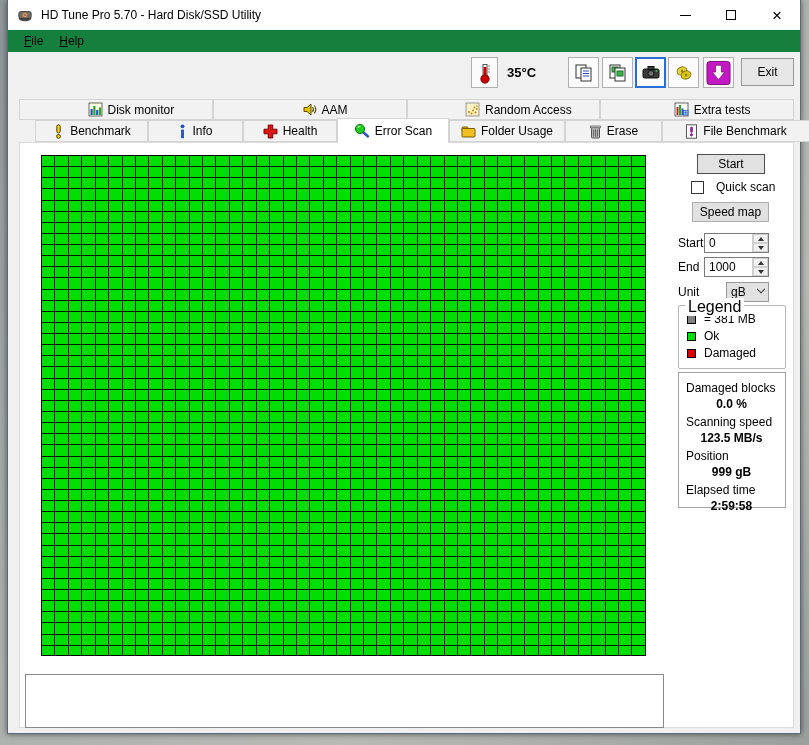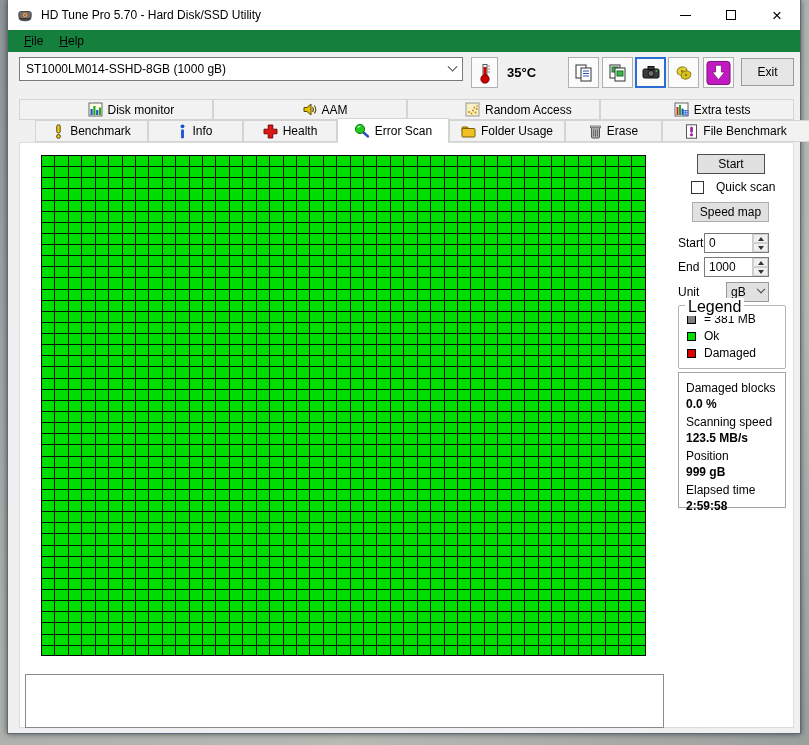--- a/index.html
+++ b/index.html
@@ -98,21 +98,21 @@
   .legend-title { position:absolute; top:-8px; left:6px; background:#fff; padding:0 3px; font-size:16px; }
   .legend-item { display:flex; align-items:center; gap:8px; margin-top:3px; }
   .swatch { width:9px; height:9px; border:1px solid #000; flex:none; }
   .sw-block { background:#808080; } .sw-ok { background:#00dd00; } .sw-damaged { background:#dd0000; }
   
   .status-box {
     position:absolute; left:658px; top:229px; width:108px; height:136px;
     border:1px solid #a5a5a5; padding:6px 8px 0 7px;
   }
   .stat-label { font-size:12px; margin-top:2px; }
-  .stat-value { font-size:12px; font-weight:bold; text-align:left; margin:2px 0 4px 0; }
+  .stat-value { font-size:12px; font-weight:bold; text-align:center; margin:2px 0 4px 0; }
   
   .message-box {
     position:absolute; left:5px; top:531px; width:639px; height:54px;
     background:#fff; border:1px solid #8a8a8a;
   }
 </style>
 </head>
 <body>
 
 <div class="window">
@@ -137,24 +137,20 @@
         </div>
     </div>
   </div>
 
   <div class="menubar">
     <span class="menu-item">File</span>
     <span class="menu-item">Help</span>
   </div>
 
   <div class="toolbar">
-    <div class="combo">
-      <span>ST1000LM014-SSHD-8GB (1000 gB)</span>
-      <span class="combo-chevron"></span>
-    </div>
 
     <div class="tool-btn temp-btn">
       <svg width="12" height="24" viewBox="0 0 12 24">
         <line x1="6" y1="3" x2="6" y2="15" stroke="#555" stroke-width="5"></line>
         <line x1="6" y1="4" x2="6" y2="15" stroke="#fff" stroke-width="3"></line>
         <line x1="6" y1="6" x2="6" y2="15" stroke="#cc0000" stroke-width="3"></line>
         <circle cx="6" cy="18" r="4.2" fill="#cc0000" stroke="#660000" stroke-width="0.8"></circle>
         <line x1="9" y1="5" x2="11" y2="5" stroke="#888"></line>
           <line x1="9" y1="8" x2="11" y2="8" stroke="#888"></line>
           <line x1="9" y1="11" x2="11" y2="11" stroke="#888"></line>

